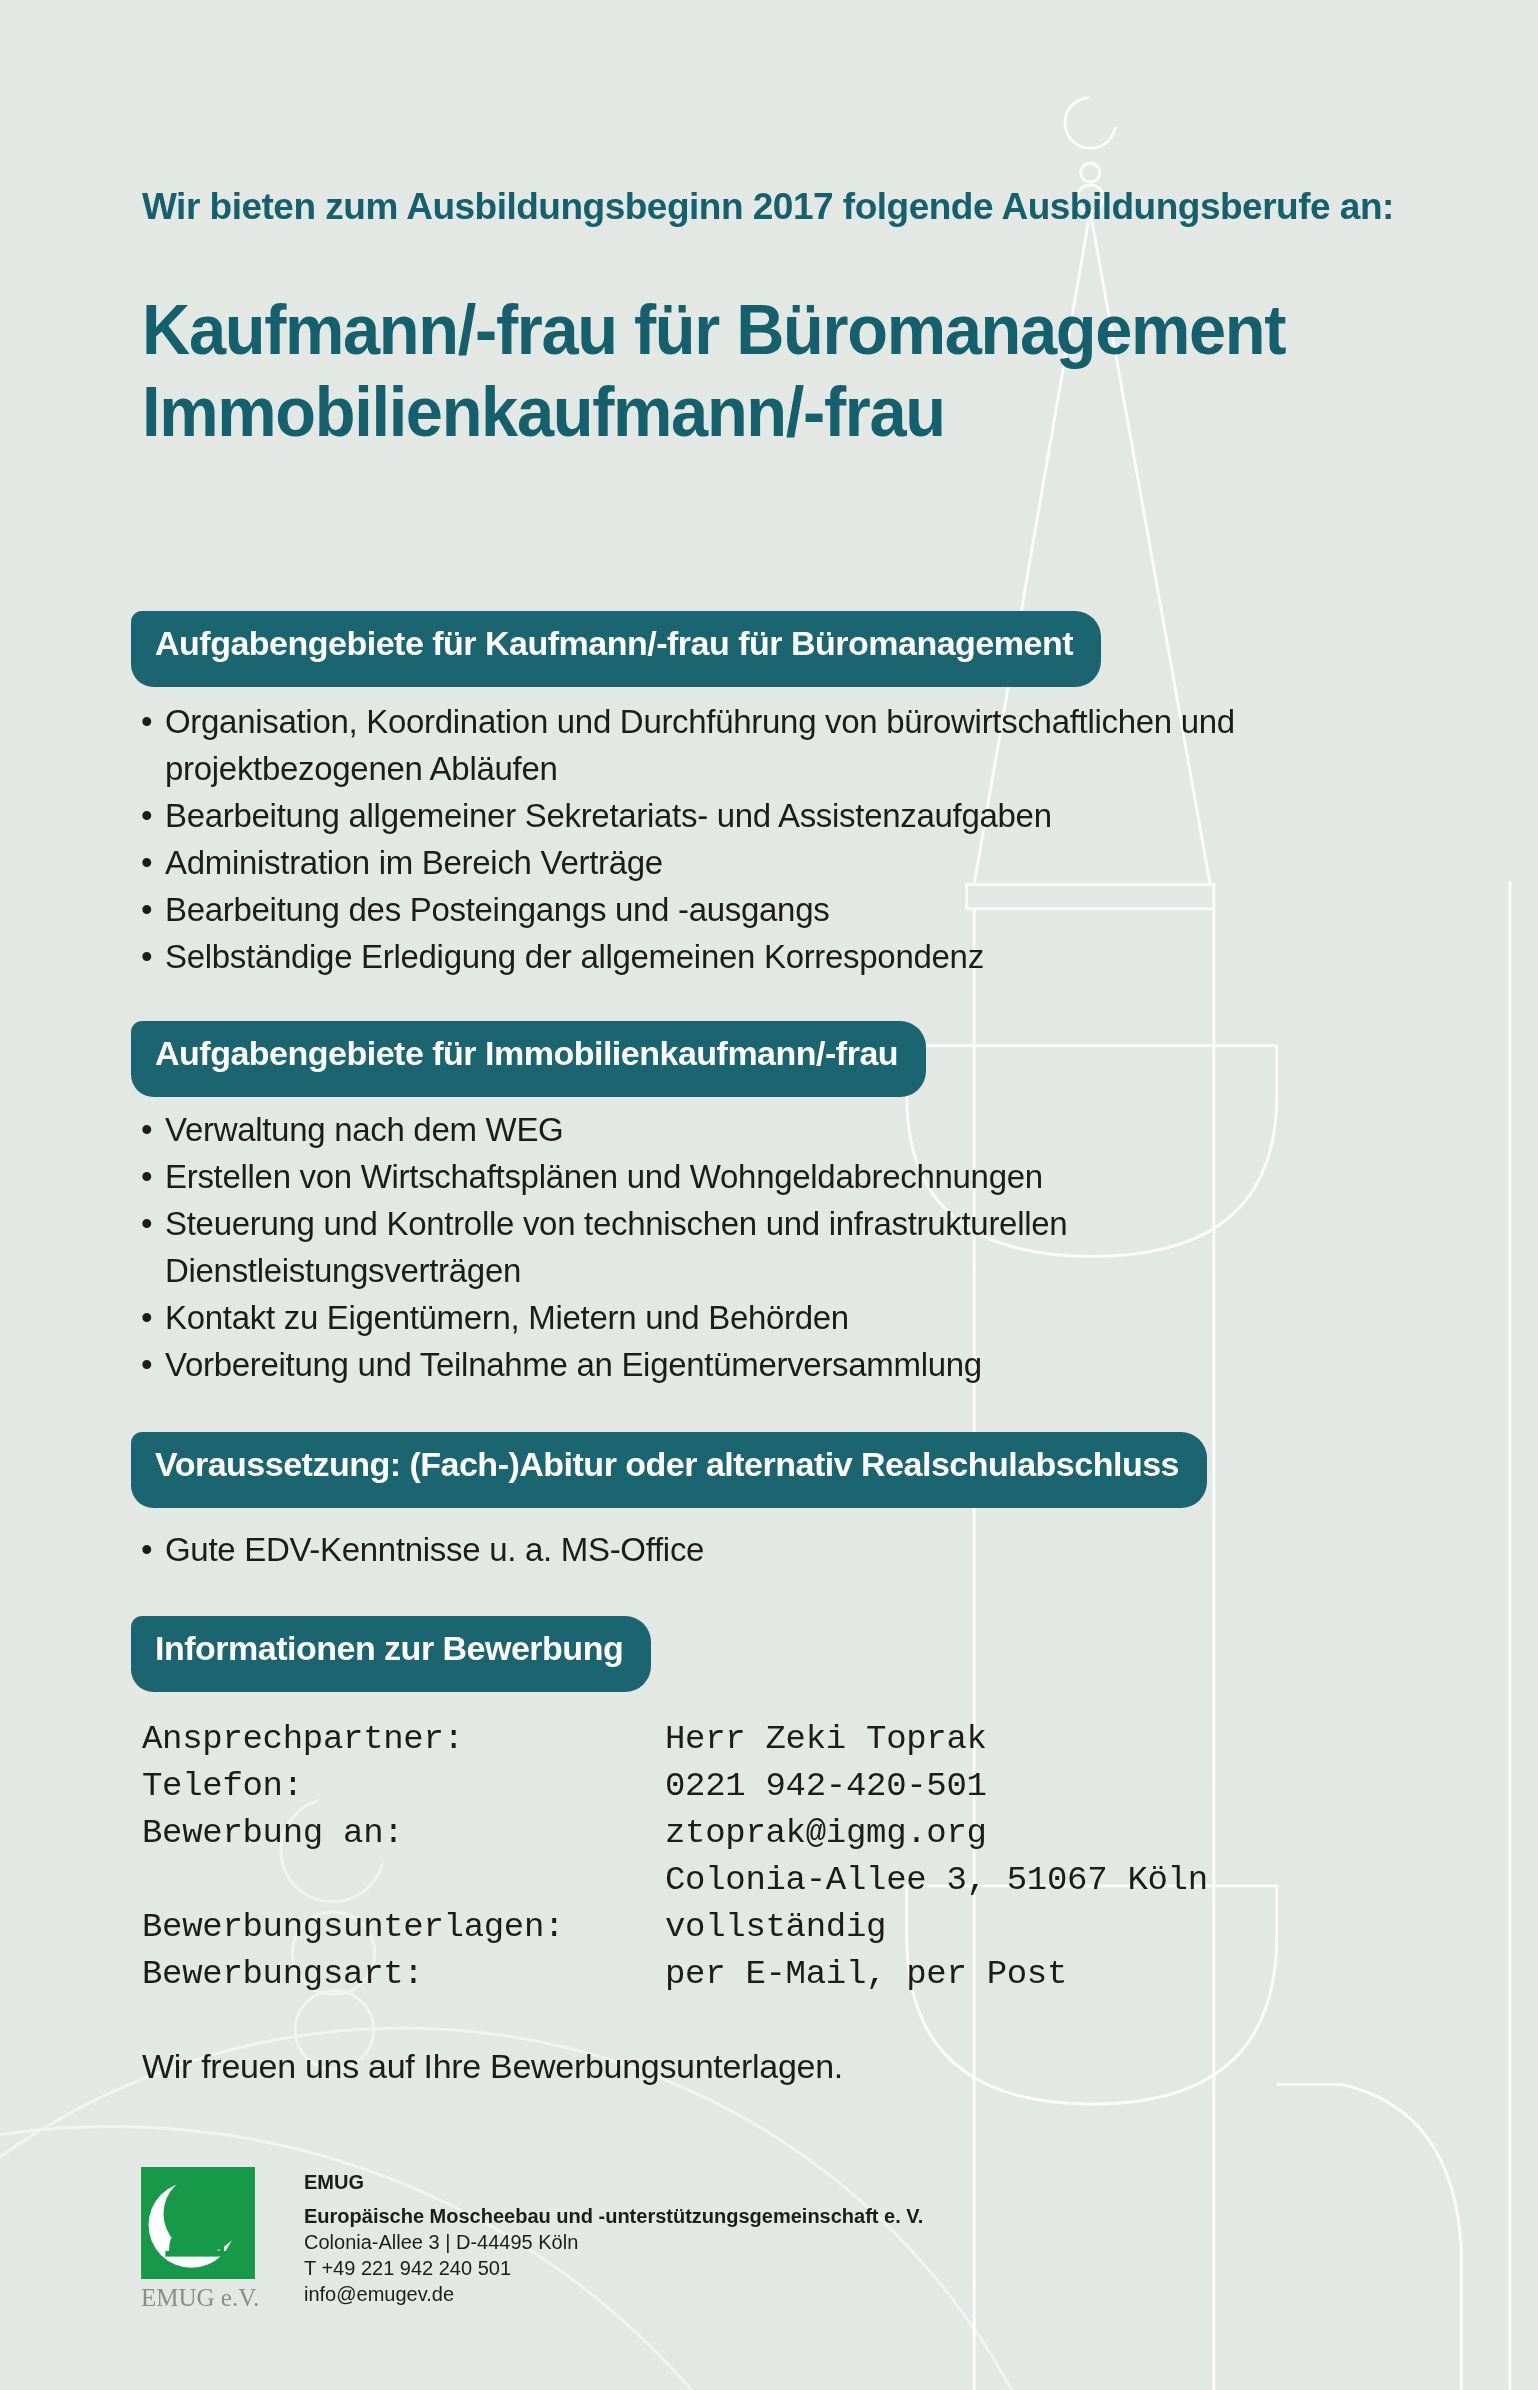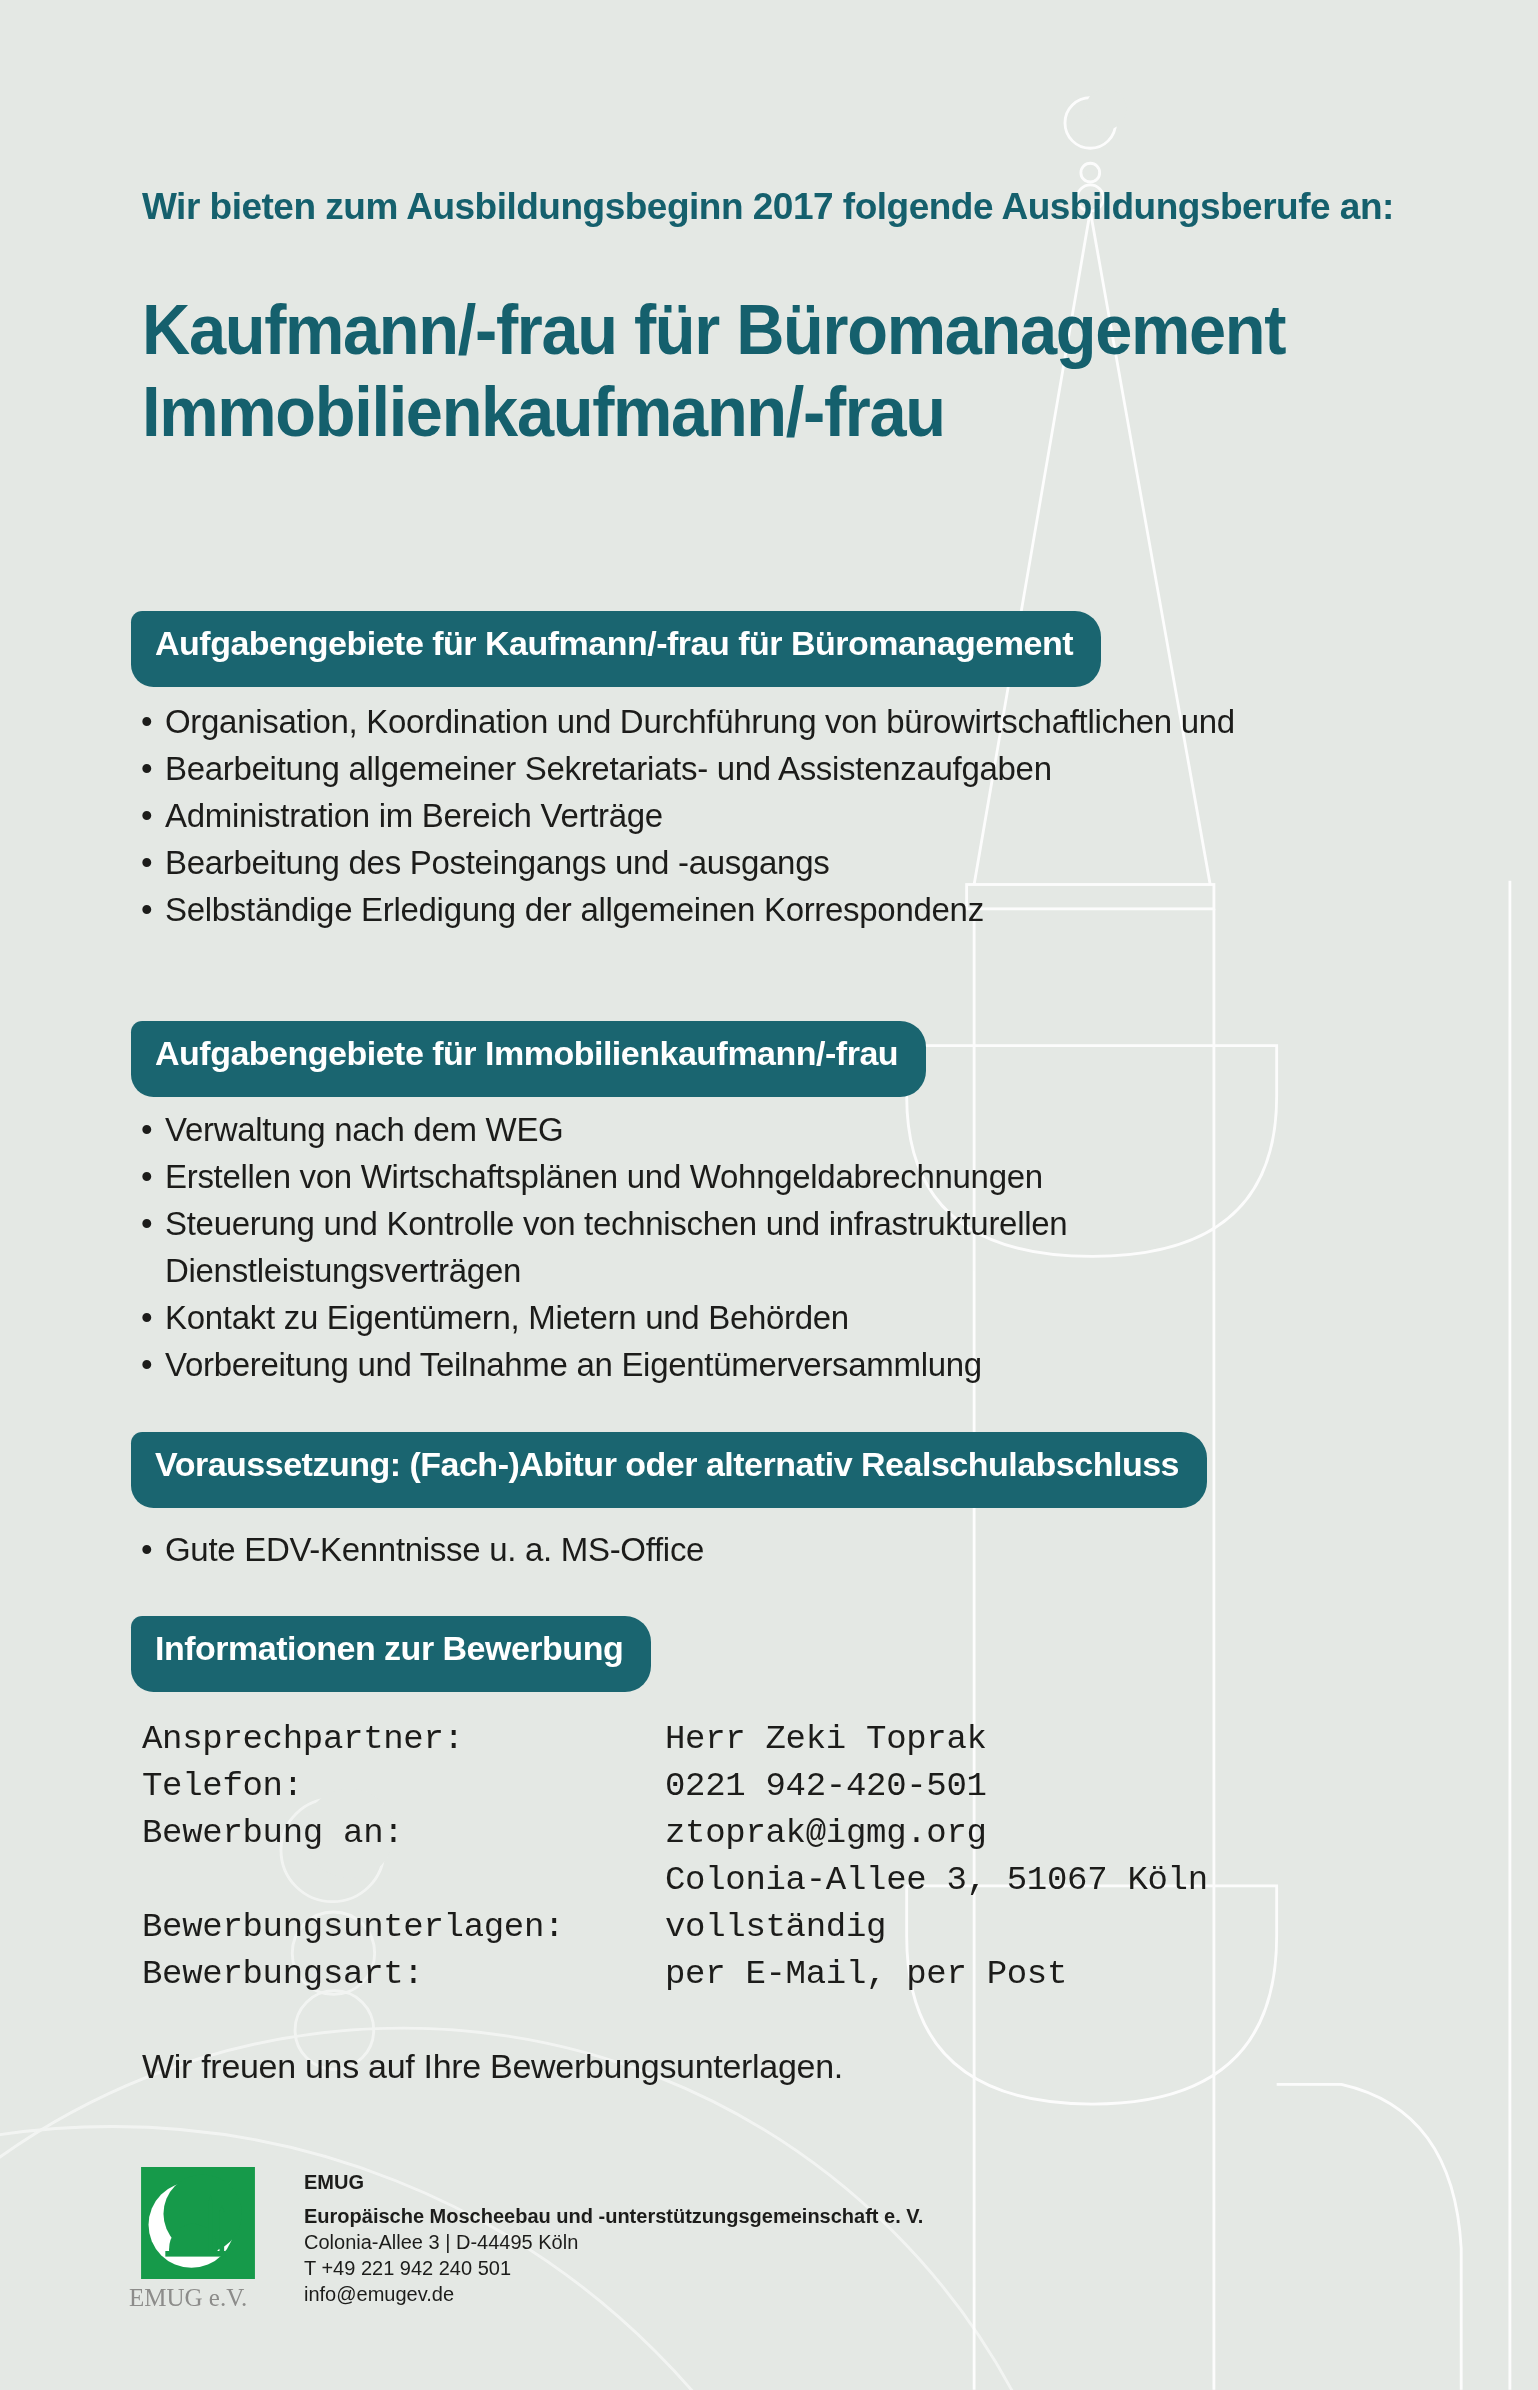--- a/index.html
+++ b/index.html
@@ -56,21 +56,21 @@
   .li::before{content:"\2022";position:absolute;left:0;top:0;}
   .li.cont::before{content:"";}
   .contact{
     left:142px;top:1716px;
     display:grid;grid-template-columns:523px auto;
     font-size:34px;line-height:47px;letter-spacing:-0.3px;font-family:Liberation Mono, monospace;
   }
   .closing{left:142px;top:2047px;font-size:34px;letter-spacing:-0.3px;}
   .logo-box{left:141px;top:2167px;width:114px;height:112px;}
   .logo-caption{
-    left:129px;top:2284px;width:114px;
+    left:141px;top:2284px;width:114px;
     font-family:"Liberation Serif",serif;
     font-size:25px;color:var(--caption_gray);
     text-align:right;white-space:nowrap;
   }
   .footer-text{left:304px;top:2169px;font-size:20px;line-height:26px;}
   .footer-text .b{font-weight:bold;}
   .footer-text .gap{margin-bottom:8.4px;}
 </style>
 </head>
 <body>
@@ -104,20 +104,21 @@
   <div class="abs intro">Wir bieten zum Ausbildungsbeginn 2017 folgende Ausbildungsberufe an:</div>
 
   <div class="abs h1">
     <div>Kaufmann/-frau für Büromanagement</div>
     <div>Immobilienkaufmann/-frau</div>
   </div>
 
   <div class="abs badge badge1">Aufgabengebiete für Kaufmann/-frau für Büromanagement</div>
   <div class="abs list list1">
       <div class="li">Organisation, Koordination und Durchführung von bürowirtschaftlichen und</div>
+      <div class="li cont">projektbezogenen Abläufen</div>
       <div class="li">Bearbeitung allgemeiner Sekretariats- und Assistenzaufgaben</div>
       <div class="li">Administration im Bereich Verträge</div>
       <div class="li">Bearbeitung des Posteingangs und -ausgangs</div>
       <div class="li">Selbständige Erledigung der allgemeinen Korrespondenz</div>
     </div>
 
   <div class="abs badge badge2">Aufgabengebiete für Immobilienkaufmann/-frau</div>
   <div class="abs list list2">
       <div class="li">Verwaltung nach dem WEG</div>
       <div class="li">Erstellen von Wirtschaftsplänen und Wohngeldabrechnungen</div>

